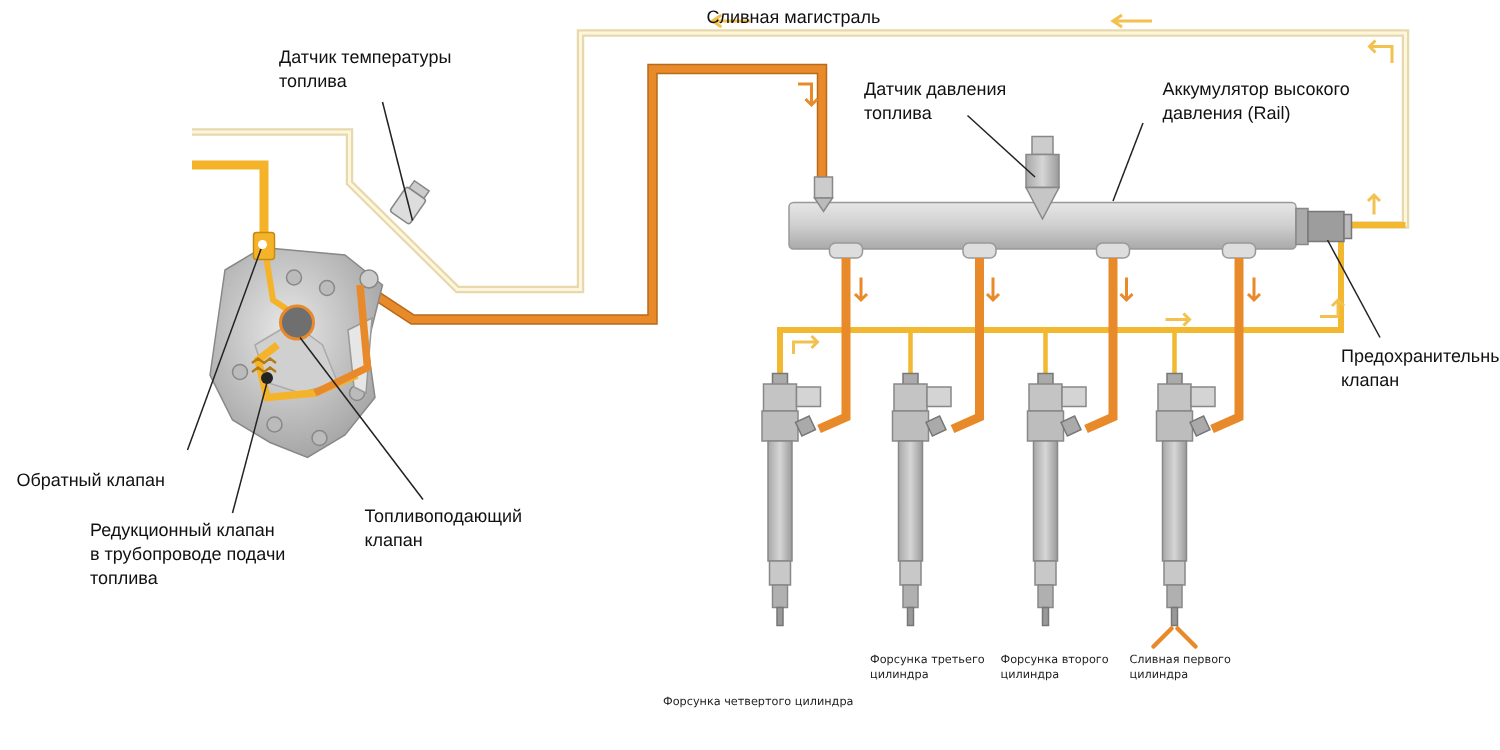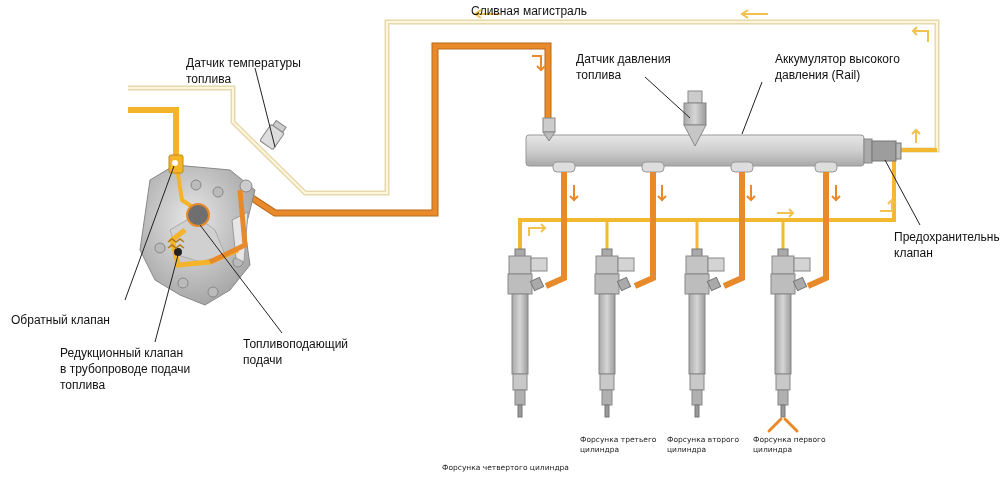--- a/index.html
+++ b/index.html
@@ -182,34 +182,34 @@
     <line x1="645" y1="77" x2="690" y2="118"></line>
     <line x1="762" y1="82" x2="742" y2="134"></line>
     <line x1="885" y1="160" x2="920" y2="225"></line>
     <line x1="125" y1="300" x2="174" y2="166"></line>
     <line x1="155" y1="342" x2="178" y2="255"></line>
     <line x1="282" y1="333" x2="200" y2="225"></line>
   </g>
 </svg>
 
 <div class="lbl" style="left:471px; top:3px;">Сливная магистраль</div>
-<div class="lbl" style="left:186px; top:55px;">Датчик температуры
+<div class="lbl" style="left:186px; top:30px;">Датчик температуры
 топлива</div>
 <div class="lbl" style="left:576px; top:51px;">Датчик давления
 топлива</div>
 <div class="lbl" style="left:729px; top:51px;margin-left:46px;">Аккумулятор высокого
 давления (Rail)</div>
 <div class="lbl" style="left:846px; top:229px;margin-left:48px;">Предохранительный
 клапан</div>
 <div class="lbl" style="left:11px; top:312px;">Обратный клапан</div>
 <div class="lbl" style="left:60px; top:345px;">Редукционный клапан
 в трубопроводе подачи
 топлива</div>
 <div class="lbl" style="left:243px; top:336px;">Топливоподающий
-подачи</div>
+клапан</div>
 
 <div class="small" style="left:442px; top:435px;margin-top:28px;">Форсунка четвертого цилиндра</div>
 <div class="small" style="left:580px; top:435px;">Форсунка третьего
 цилиндра</div>
 <div class="small" style="left:667px; top:435px;">Форсунка второго
 цилиндра</div>
-<div class="small" style="left:753px; top:435px;">Форсунка первого
+<div class="small" style="left:753px; top:435px;">Сливная первого
 цилиндра</div>
 
 </body></html>

